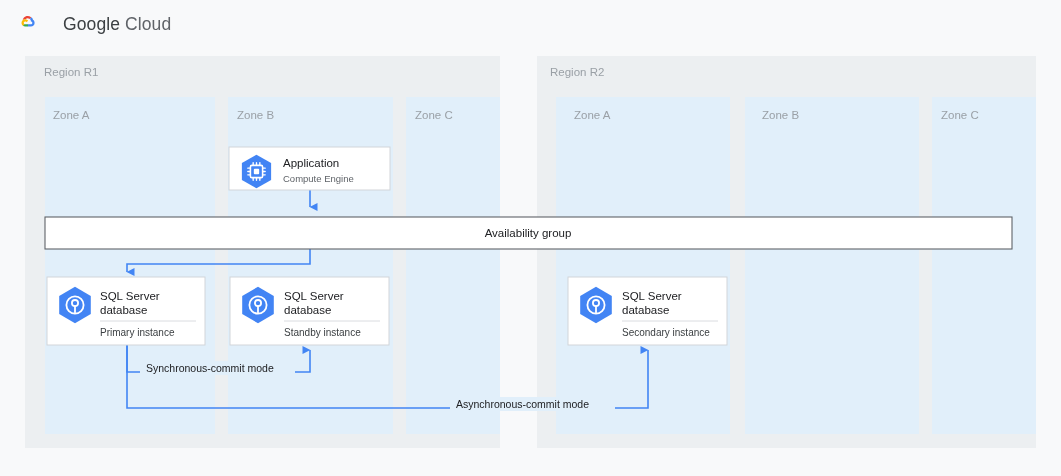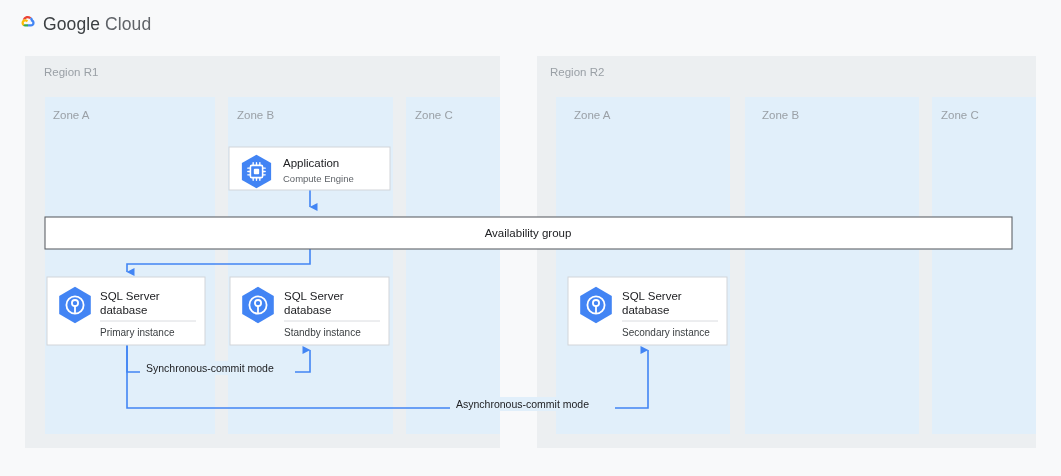--- a/index.html
+++ b/index.html
@@ -5,21 +5,21 @@
   html,body{margin:0;padding:0;}
   body{
     width:1061px;height:476px;
     background:#f8f9fa;
     font-family:"Liberation Sans","DejaVu Sans",sans-serif;
     overflow:hidden;
     position:relative;
   }
   #brand{
     position:absolute;left:14px;top:8px;
-    display:flex;align-items:center;gap:3px;
+    display:flex;align-items:center;gap:23px;
     height:32px;
   }
   #brand .logo{width:26px;height:26px;display:block;}
   #brand .wordmark{
     font-size:17.5px;color:#5f6368;letter-spacing:.1px;
     white-space:nowrap;
   }
   #brand .wordmark .g{color:#3c4043;font-weight:400;}
   #brand .wordmark .c{color:#5f6368;font-weight:400;}
   #canvas{position:absolute;left:0;top:0;width:1061px;height:476px;}

